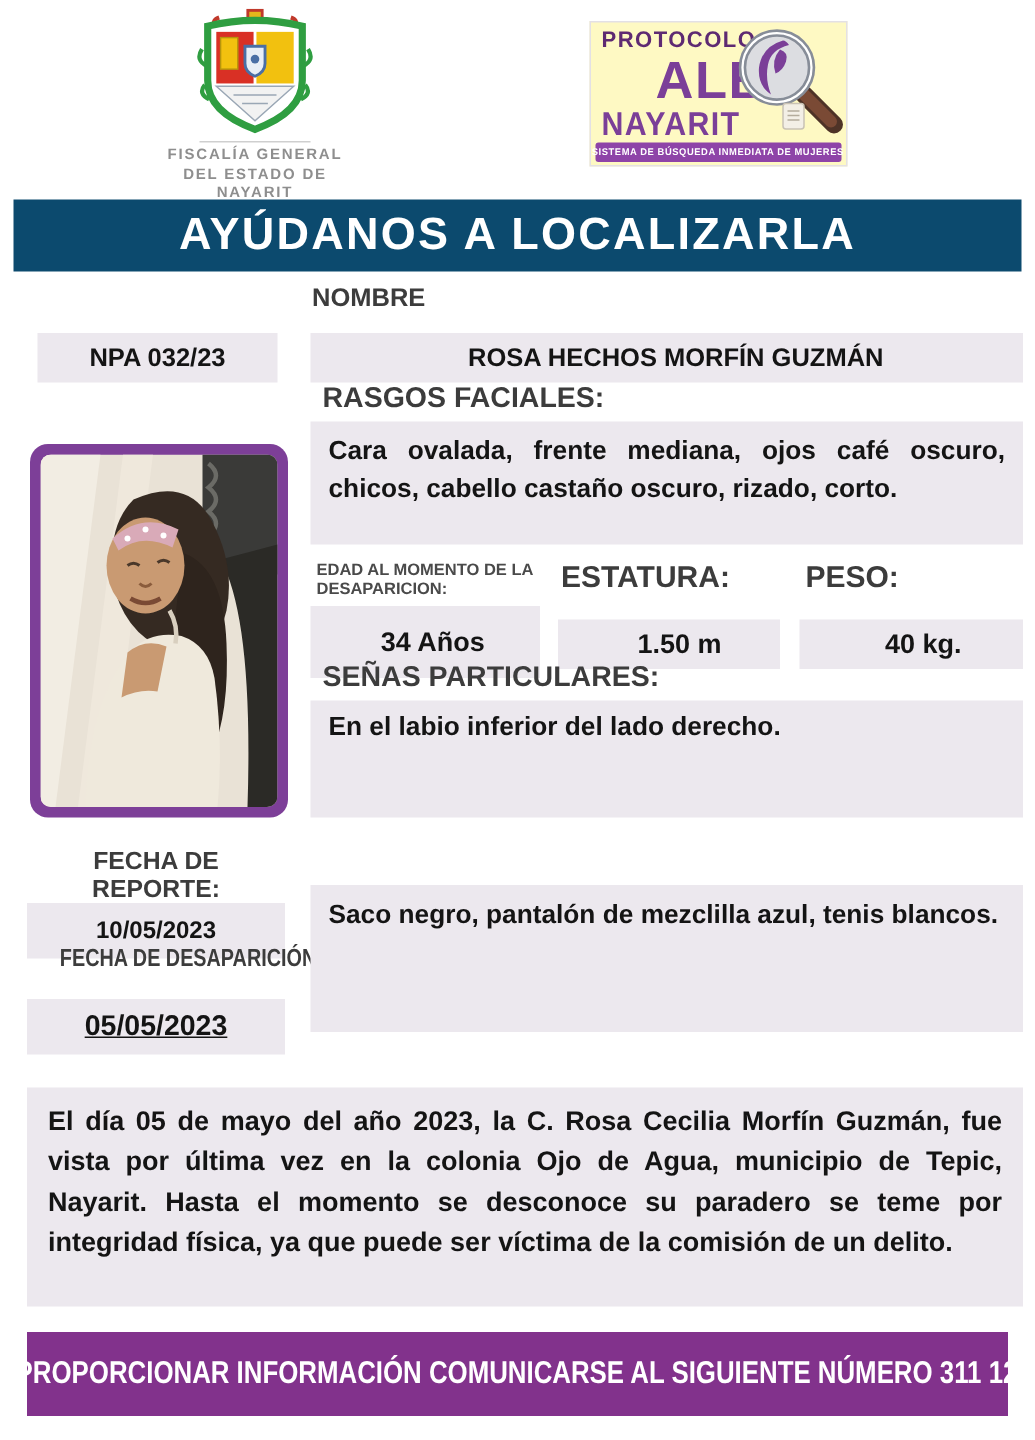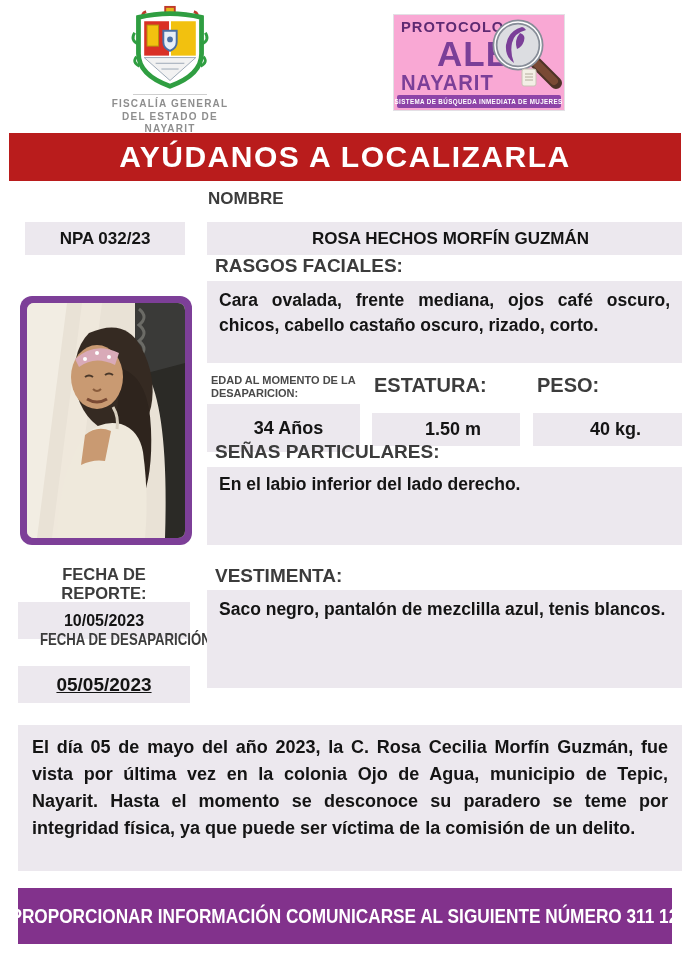--- a/index.html
+++ b/index.html
@@ -7,31 +7,31 @@
   *{box-sizing:border-box;}
   .poster{
     position:relative;width:690px;height:960px;background:#ffffff;
     font-family:"Liberation Sans", sans-serif;overflow:hidden;
   }
   
   .fiscalia-logo{position:absolute;left:70px;top:4px;width:200px;text-align:center;}
   .fiscalia-logo svg{display:block;margin:0 auto;}
   .fiscalia-divider{width:74px;height:1px;background:#cfcfcf;margin:2px auto 3px auto;}
   .fiscalia-caption{font-size:10px;font-weight:bold;color:#8e8e8e;letter-spacing:1.2px;line-height:1.25;}
-  .alba-logo{position:absolute;left:393px;top:14px;width:172px;height:97px;background:#f9a8d4;border:1px solid #e3e0e5;}
+  .alba-logo{position:absolute;left:393px;top:14px;width:172px;height:97px;background:#fef9c3;border:1px solid #e3e0e5;}
   .alba-words{position:absolute;left:7px;top:4px;line-height:1;}
   .alba-w1{display:inline-block;font-size:15px;font-weight:800;color:#5e2a72;letter-spacing:1px;transform:scaleX(.98);transform-origin:left;}
   .alba-w2{display:block;font-size:35px;font-weight:800;color:#7b3f98;letter-spacing:1px;margin-top:1px;margin-left:36px;}
   .alba-w3{display:inline-block;font-size:22px;font-weight:800;color:#7b3f98;letter-spacing:1px;transform:scaleX(.92);transform-origin:left;margin-top:1px;}
   .alba-strip{position:absolute;left:3px;right:3px;bottom:2px;height:13px;background:#8e44a8;border-radius:2px;
     display:flex;align-items:center;justify-content:center;}
   .alba-strip span{display:inline-block;font-size:6.5px;font-weight:bold;color:#fff;letter-spacing:.4px;white-space:nowrap;transform:scaleX(.96);}
   .alba-glass{position:absolute;right:-4px;top:2px;}
   
-  .main-banner{position:absolute;left:9px;top:133px;width:672px;height:48px;background:#b91c1c;
+  .main-banner{position:absolute;left:9px;top:133px;width:672px;height:48px;background:#0c4a6e;
     display:flex;align-items:center;justify-content:center;}
   .main-banner span{color:#ffffff;font-size:30px;font-weight:bold;letter-spacing:1.5px;}
   .footer-banner{position:absolute;left:18px;top:888px;width:654px;height:56px;background:#82328c;
     display:flex;align-items:center;justify-content:center;}
   .footer-banner span{display:inline-block;color:#ffffff;font-size:21px;font-weight:bold;white-space:nowrap;transform:scaleX(.82);}
   
   .hlabel{position:absolute;font-weight:bold;color:#3c3c3c;}
   .gbox{position:absolute;background:#ece8ee;color:#141414;font-weight:bold;}
   .gbox.center{display:flex;align-items:center;justify-content:center;margin-top:12px;}
   .gbox.pad{padding:7px 12px;}
@@ -163,21 +163,20 @@
   <div class="hlabel senas-label">SEÑAS PARTICULARES:</div>
   <div class="gbox pad senas-box">En el labio inferior del lado derecho.</div>
 
   <div class="hlabel fr-label">FECHA DE REPORTE:</div>
   <div class="gbox center fr-box">10/05/2023</div>
   <div class="hlabel fd-label">
     <span>FECHA DE DESAPARICIÓN:</span>
   </div>
   <div class="gbox center fd-box">05/05/2023</div>
 
-  <div class="hlabel vestimenta-label">VESTIMENTA:</div>
   <div class="gbox pad just vestimenta-box">Saco negro, pantalón de mezclilla azul, tenis blancos.</div>
 
   <div class="gbox just resumen-box">El día 05 de mayo del año 2023, la C. Rosa Cecilia Morfín Guzmán, fue vista por última vez en la colonia Ojo de Agua, municipio de Tepic, Nayarit. Hasta el momento se desconoce su paradero se teme por integridad física, ya que puede ser víctima de la comisión de un delito.</div>
 
   <div class="footer-banner">
     <span>PARA PROPORCIONAR INFORMACIÓN COMUNICARSE AL SIGUIENTE NÚMERO 311 129 6000</span>
   </div>
 
 </div>
 

